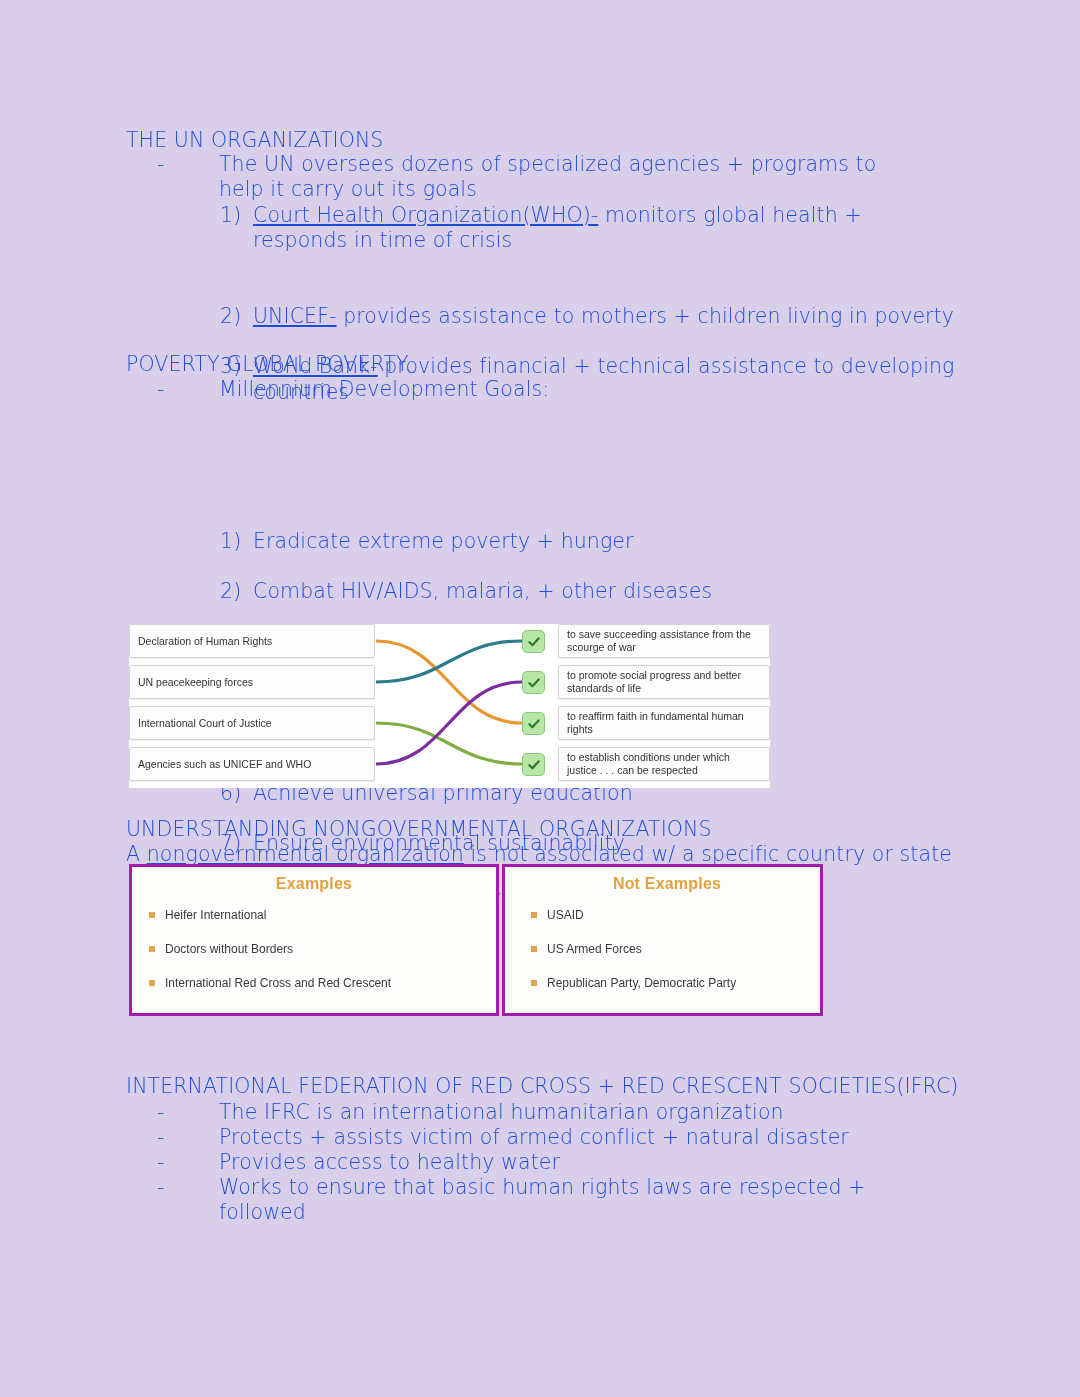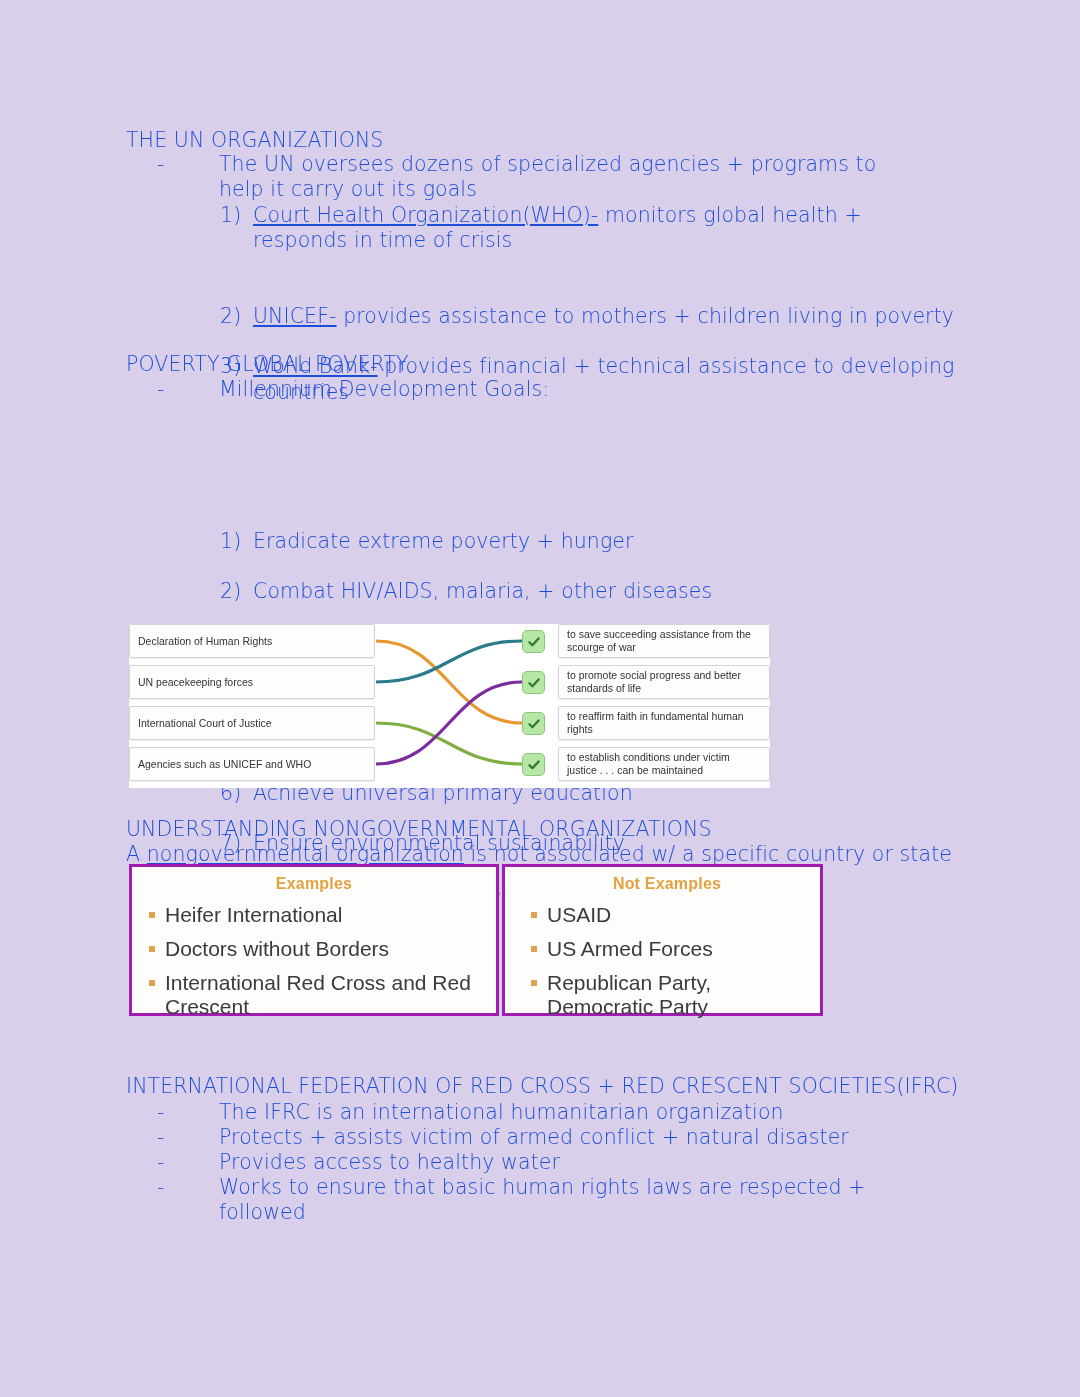--- a/index.html
+++ b/index.html
@@ -178,21 +178,21 @@
     letter-spacing: 0.2px;
   }
   .ex-list {
     margin: 0;
     padding: 10px 0 0 16px;
     list-style: none;
   }
   .ex-list li {
     position: relative;
     font-family: "Liberation Sans", sans-serif;
-    font-size: 21px;
+    font-size: 12px;
     line-height: 24px;
     color: #3a3a3f;
     padding-left: 17px;
     margin-bottom: 10px;
   }
   .ex-list li .bullet {
     position: absolute;
     left: 1px;
     top: 9px;
     width: 6px;
@@ -306,21 +306,21 @@
         <svg width="14" height="14" viewBox="0 0 14 14">
             <path d="M2.4 7.2 L5.4 10.2 L11.6 3.4" stroke="#2e7d2e" stroke-width="2.3" fill="none" stroke-linecap="round" stroke-linejoin="round"></path>
           </svg>
       </div>
     </div>
 
     <div class="col-right">
       <div class="m-box m-r0">to save succeeding assistance from the scourge of war</div>
       <div class="m-box m-r1">to promote social progress and better standards of life</div>
       <div class="m-box m-r2">to reaffirm faith in fundamental human rights</div>
-      <div class="m-box m-r3">to establish conditions under victim justice . . . can be maintained</div>
+      <div class="m-box m-r3">to establish conditions under which justice . . . can be respected</div>
     </div>
 
   </div>
 
   <div class="note sec-title" style="left:126px; top:817px;">UNDERSTANDING NONGOVERNMENTAL ORGANIZATIONS</div>
 
   <div class="note" style="left:126px; top:842px; font-size:20.5px; line-height:25px; white-space:nowrap;"><span>A </span><span class="u">nongovernmental organization</span><span> is not associated w/ a specific country or state</span></div>
 
   <div class="extable">
     <div class="ex-panel left">

